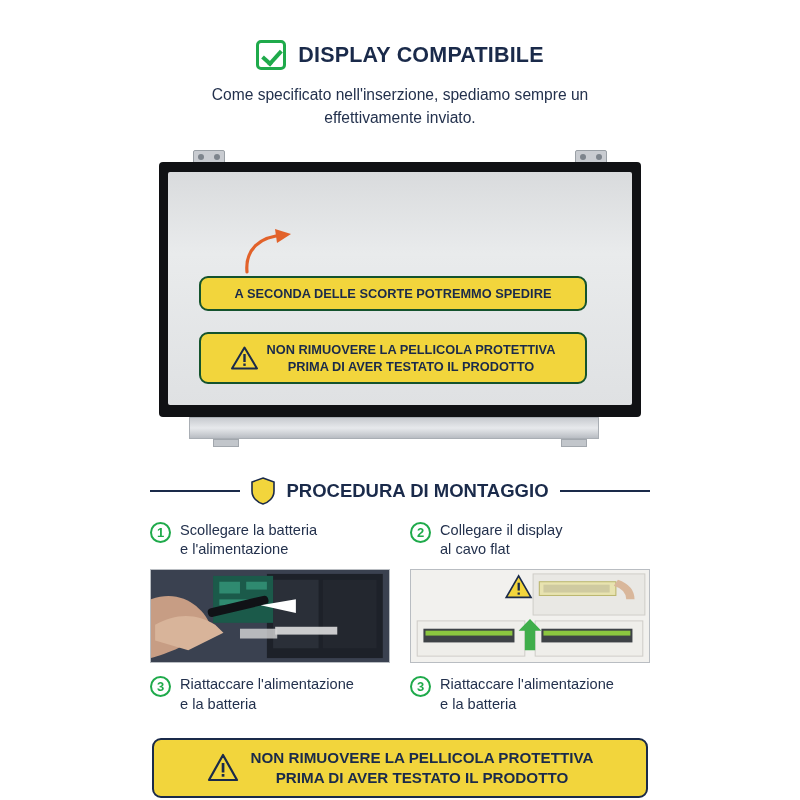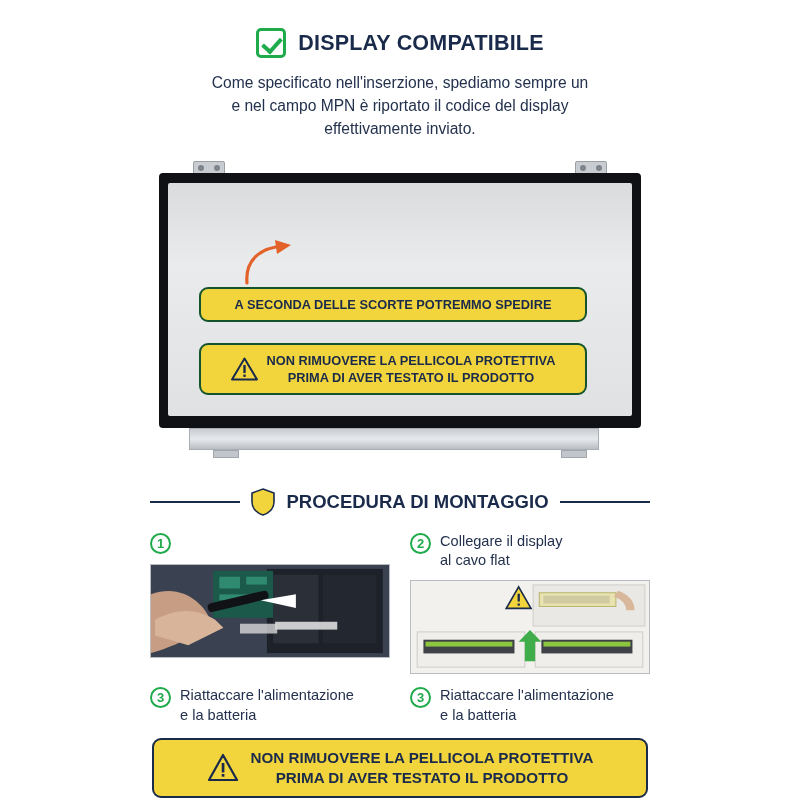--- a/index.html
+++ b/index.html
@@ -27,21 +27,21 @@
     width: 528px;
     height: 800px;
   }
 
   
   .header-row {
     display: flex;
     align-items: center;
     justify-content: center;
     gap: 12px;
-    padding-top: 28px;
+    padding-top: 40px;
   }
   .check-box-icon {
     width: 30px;
     height: 30px;
     border-radius: 5px;
     background: #ffffff;
     border: 3px solid #1faa4b;
     box-sizing: border-box;
     position: relative;
     flex: 0 0 auto;
@@ -280,21 +280,20 @@
 
   <div class="content">
 
     <div class="header-row">
       <span class="check-box-icon"></span>
       <span class="header-title">DISPLAY COMPATIBILE</span>
     </div>
 
     <div class="intro">
       <div>Come specificato nell'inserzione, spediamo sempre un</div>
-      <div>e nel campo MPN è riportato il codice del display</div>
       <div>effettivamente inviato.</div>
     </div>
 
     <div class="screen-wrap">
       <span class="screen-tab left"></span>
       <span class="screen-tab right"></span>
 
       <div class="screen-body">
         <div class="screen-inner"></div>
       </div>
@@ -331,20 +330,24 @@
         <path d="M12 1 L23 5 V14 C23 21 17.5 25.5 12 27 C6.5 25.5 1 21 1 14 V5 Z" fill="#f2d53c" stroke="#1a2a4a" stroke-width="1.6"></path>
       </svg>
       <span class="section-title">PROCEDURA DI MONTAGGIO</span>
       <span class="sect-rule"></span>
     </div>
 
     <div class="steps-grid">
       <div>
         <div class="step">
           <span class="step-num">1</span>
+          <span class="step-text">
+            <span>Scollegare la batteria</span><br>
+            <span>e l'alimentazione</span>
+          </span>
         </div>
         <div class="photo left-photo">
           <svg width="100%" height="100%" viewBox="0 0 230 94" preserveAspectRatio="none">
             <rect x="0" y="0" width="230" height="94" fill="#3a4150"></rect>
             <rect x="112" y="4" width="112" height="86" fill="#1d2129"></rect>
             <rect x="118" y="10" width="44" height="70" fill="#2a2f38"></rect>
             <rect x="166" y="10" width="52" height="70" fill="#23272f"></rect>
             <rect x="60" y="6" width="58" height="48" fill="#1b5a4a"></rect>
             <rect x="66" y="12" width="20" height="12" fill="#2f8a70"></rect>
             <rect x="92" y="12" width="20" height="8" fill="#2f8a70"></rect>

